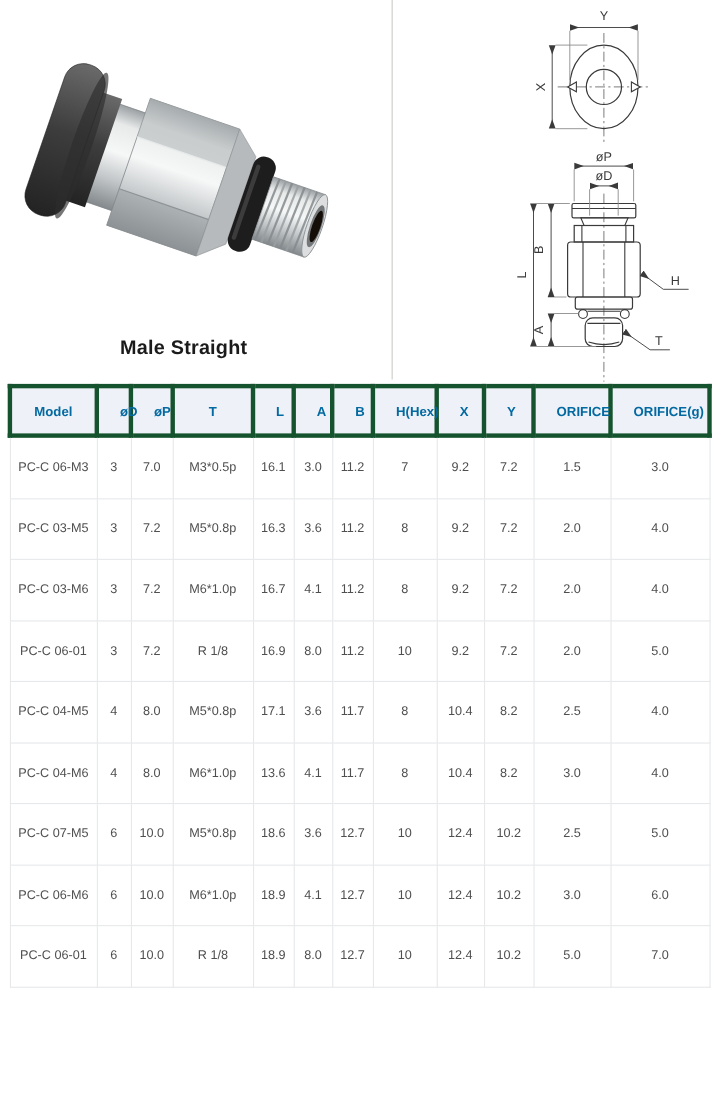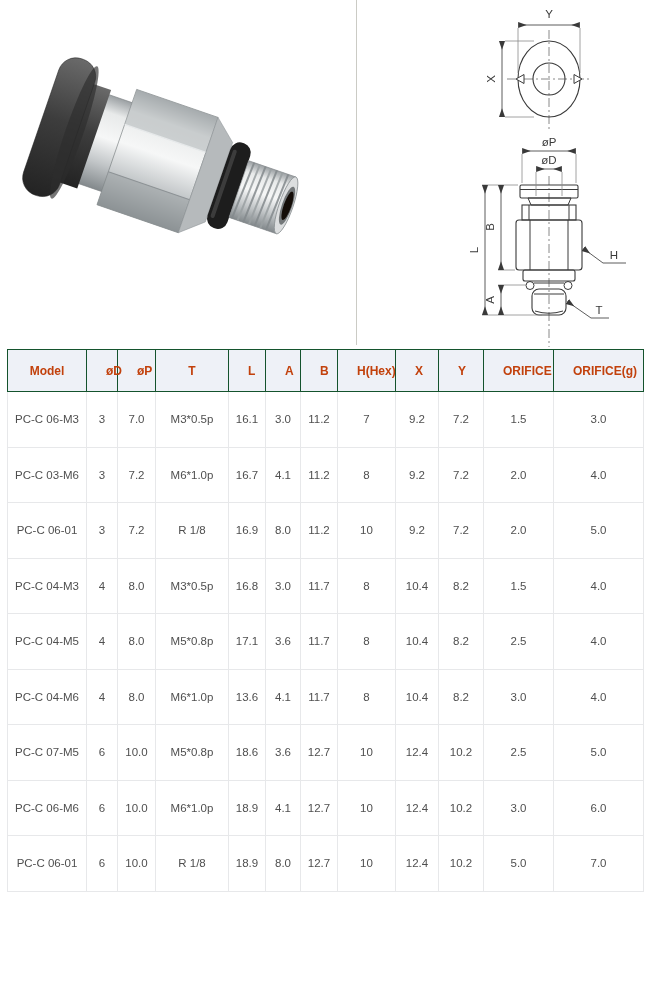--- a/index.html
+++ b/index.html
@@ -8,22 +8,22 @@
 
   .photo-svg   { position:absolute; left:14px; top:26px; }
   .caption     { position:absolute; left:0; top:306px; width:334px; text-align:center;
                  font-size:18px; font-weight:700; color:#1b1b1b; letter-spacing:0.2px; }
   .divider     { position:absolute; left:356px; top:0; width:1px; height:345px; background:#cbcbc5; }
   .drawing-svg { position:absolute; left:356px; top:0; pointer-events:none; }
 
   .spec-table-wrap { position:absolute; left:7px; top:349px; width:636px; }
   table.spec { border-collapse:collapse; width:636px; table-layout:fixed; }
   table.spec th {
-    background:#eef1f7; border:1px solid #14532d; height:41px;
-    font-size:12px; font-weight:700; color:#c2410c; text-align:center; padding:0 19px;
+    background:#eef1f7; border:4px solid #14532d; height:41px;
+    font-size:12px; font-weight:700; color:#0369a1; text-align:center; padding:0 19px;
   }
   table.spec td {
     background:#ffffff; border:1px solid #e7e8ea; height:54.5px;
     font-size:11.5px; font-weight:400; color:#4f4f4f; text-align:center; padding:0 2px;
     white-space:nowrap;
   }
 
   
   .ln  { stroke:#3a3a3a; stroke-width:1.1; fill:none; }
   .lnf { stroke:#3a3a3a; stroke-width:1;   fill:none; }
@@ -87,20 +87,21 @@
         <line x1="107" y1="-30" x2="104" y2="30" stroke="#848a8d" stroke-width="2" opacity="0.85"></line>
         <line x1="113" y1="-30" x2="110" y2="30" stroke="#9aa0a2" stroke-width="2" opacity="0.85"></line>
         <line x1="119" y1="-30" x2="116" y2="30" stroke="#848a8d" stroke-width="2" opacity="0.85"></line>
         <ellipse cx="127" cy="0" rx="7" ry="30" fill="#dcdedf" stroke="#8d9295" stroke-width="0.8"></ellipse>
         <ellipse cx="128" cy="0" rx="5.2" ry="20" fill="#74787a"></ellipse>
         <ellipse cx="128.5" cy="0" rx="3.8" ry="15" fill="#140d08"></ellipse>
       </g>
     </g>
   </svg>
 
+  <div class="caption">Male Straight</div>
 
   <div class="divider"></div>
 
   <svg class="drawing-svg" width="293" height="348" viewBox="0 0 293 348">
     <defs>
       <marker id="arr" viewBox="0 0 10 10" refX="9" refY="5" markerWidth="10" markerHeight="10" orient="auto-start-reverse">
         <path d="M0.5,5 L10,1.6 L10,8.4 Z" fill="#3a3a3a"></path>
       </marker>
     </defs>
 
@@ -218,20 +219,34 @@
             <td>16.1</td>
             <td>3.0</td>
             <td>11.2</td>
             <td>7</td>
             <td>9.2</td>
             <td>7.2</td>
             <td>1.5</td>
             <td>3.0</td>
           </tr>
           <tr>
+            <td>PC-C 03-M5</td>
+            <td>3</td>
+            <td>7.2</td>
+            <td>M5*0.8p</td>
+            <td>16.3</td>
+            <td>3.6</td>
+            <td>11.2</td>
+            <td>8</td>
+            <td>9.2</td>
+            <td>7.2</td>
+            <td>2.0</td>
+            <td>4.0</td>
+          </tr>
+          <tr>
             <td>PC-C 03-M6</td>
             <td>3</td>
             <td>7.2</td>
             <td>M6*1.0p</td>
             <td>16.7</td>
             <td>4.1</td>
             <td>11.2</td>
             <td>8</td>
             <td>9.2</td>
             <td>7.2</td>
@@ -244,34 +259,20 @@
             <td>7.2</td>
             <td>R 1/8</td>
             <td>16.9</td>
             <td>8.0</td>
             <td>11.2</td>
             <td>10</td>
             <td>9.2</td>
             <td>7.2</td>
             <td>2.0</td>
             <td>5.0</td>
-          </tr>
-          <tr>
-            <td>PC-C 04-M3</td>
-            <td>4</td>
-            <td>8.0</td>
-            <td>M3*0.5p</td>
-            <td>16.8</td>
-            <td>3.0</td>
-            <td>11.7</td>
-            <td>8</td>
-            <td>10.4</td>
-            <td>8.2</td>
-            <td>1.5</td>
-            <td>4.0</td>
           </tr>
           <tr>
             <td>PC-C 04-M5</td>
             <td>4</td>
             <td>8.0</td>
             <td>M5*0.8p</td>
             <td>17.1</td>
             <td>3.6</td>
             <td>11.7</td>
             <td>8</td>

